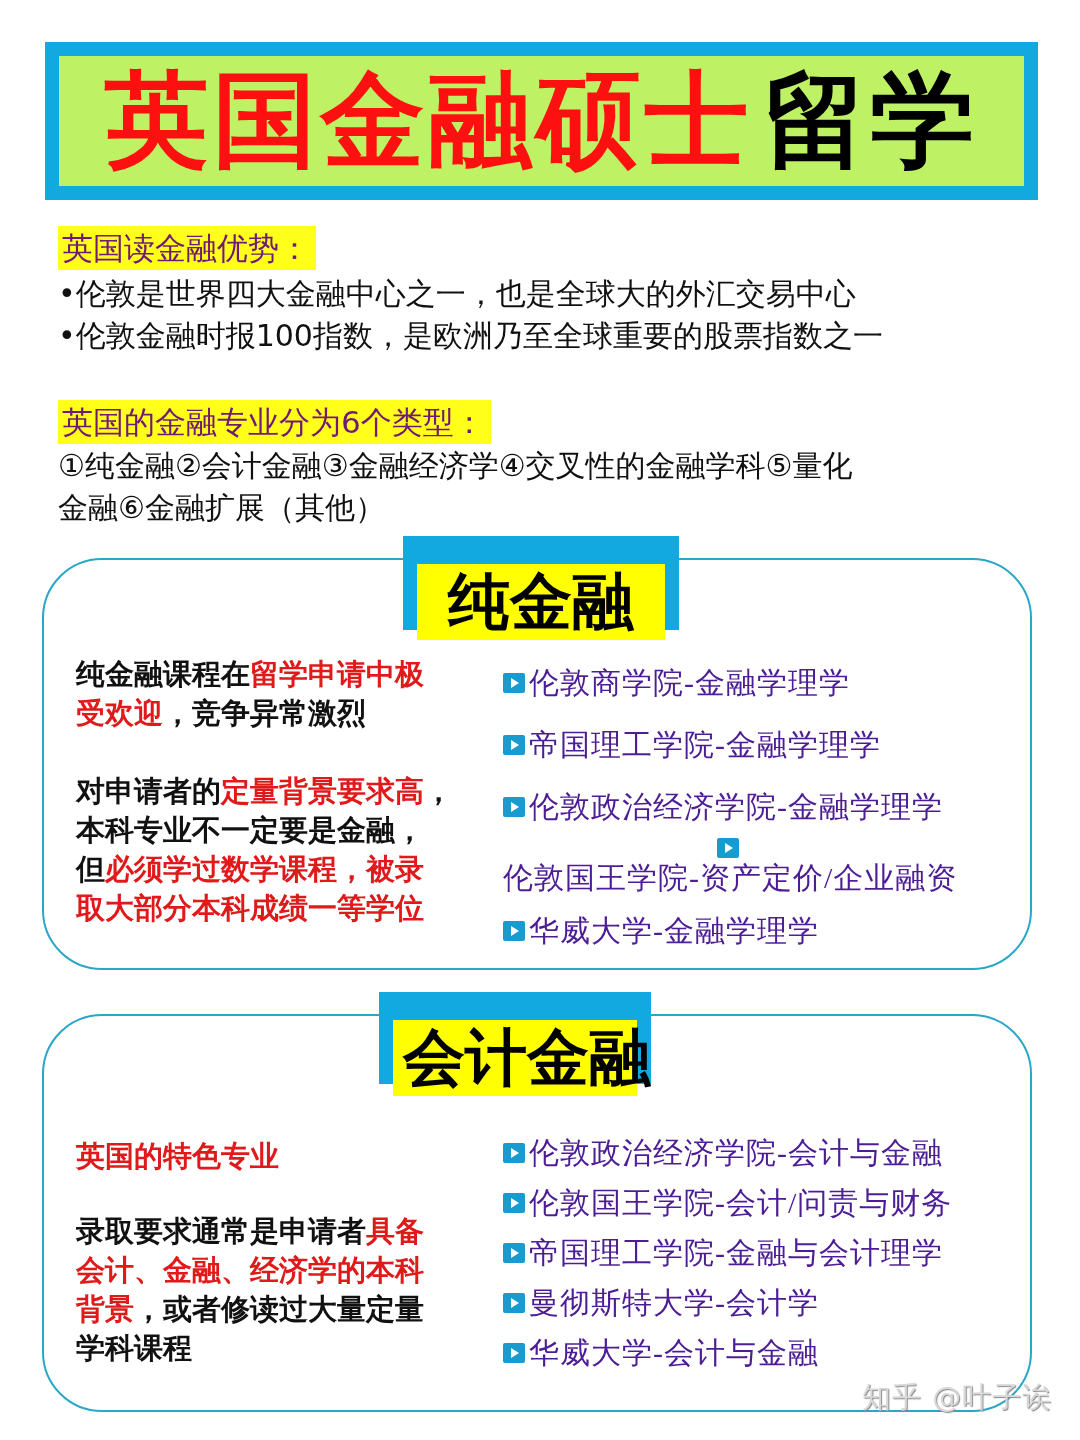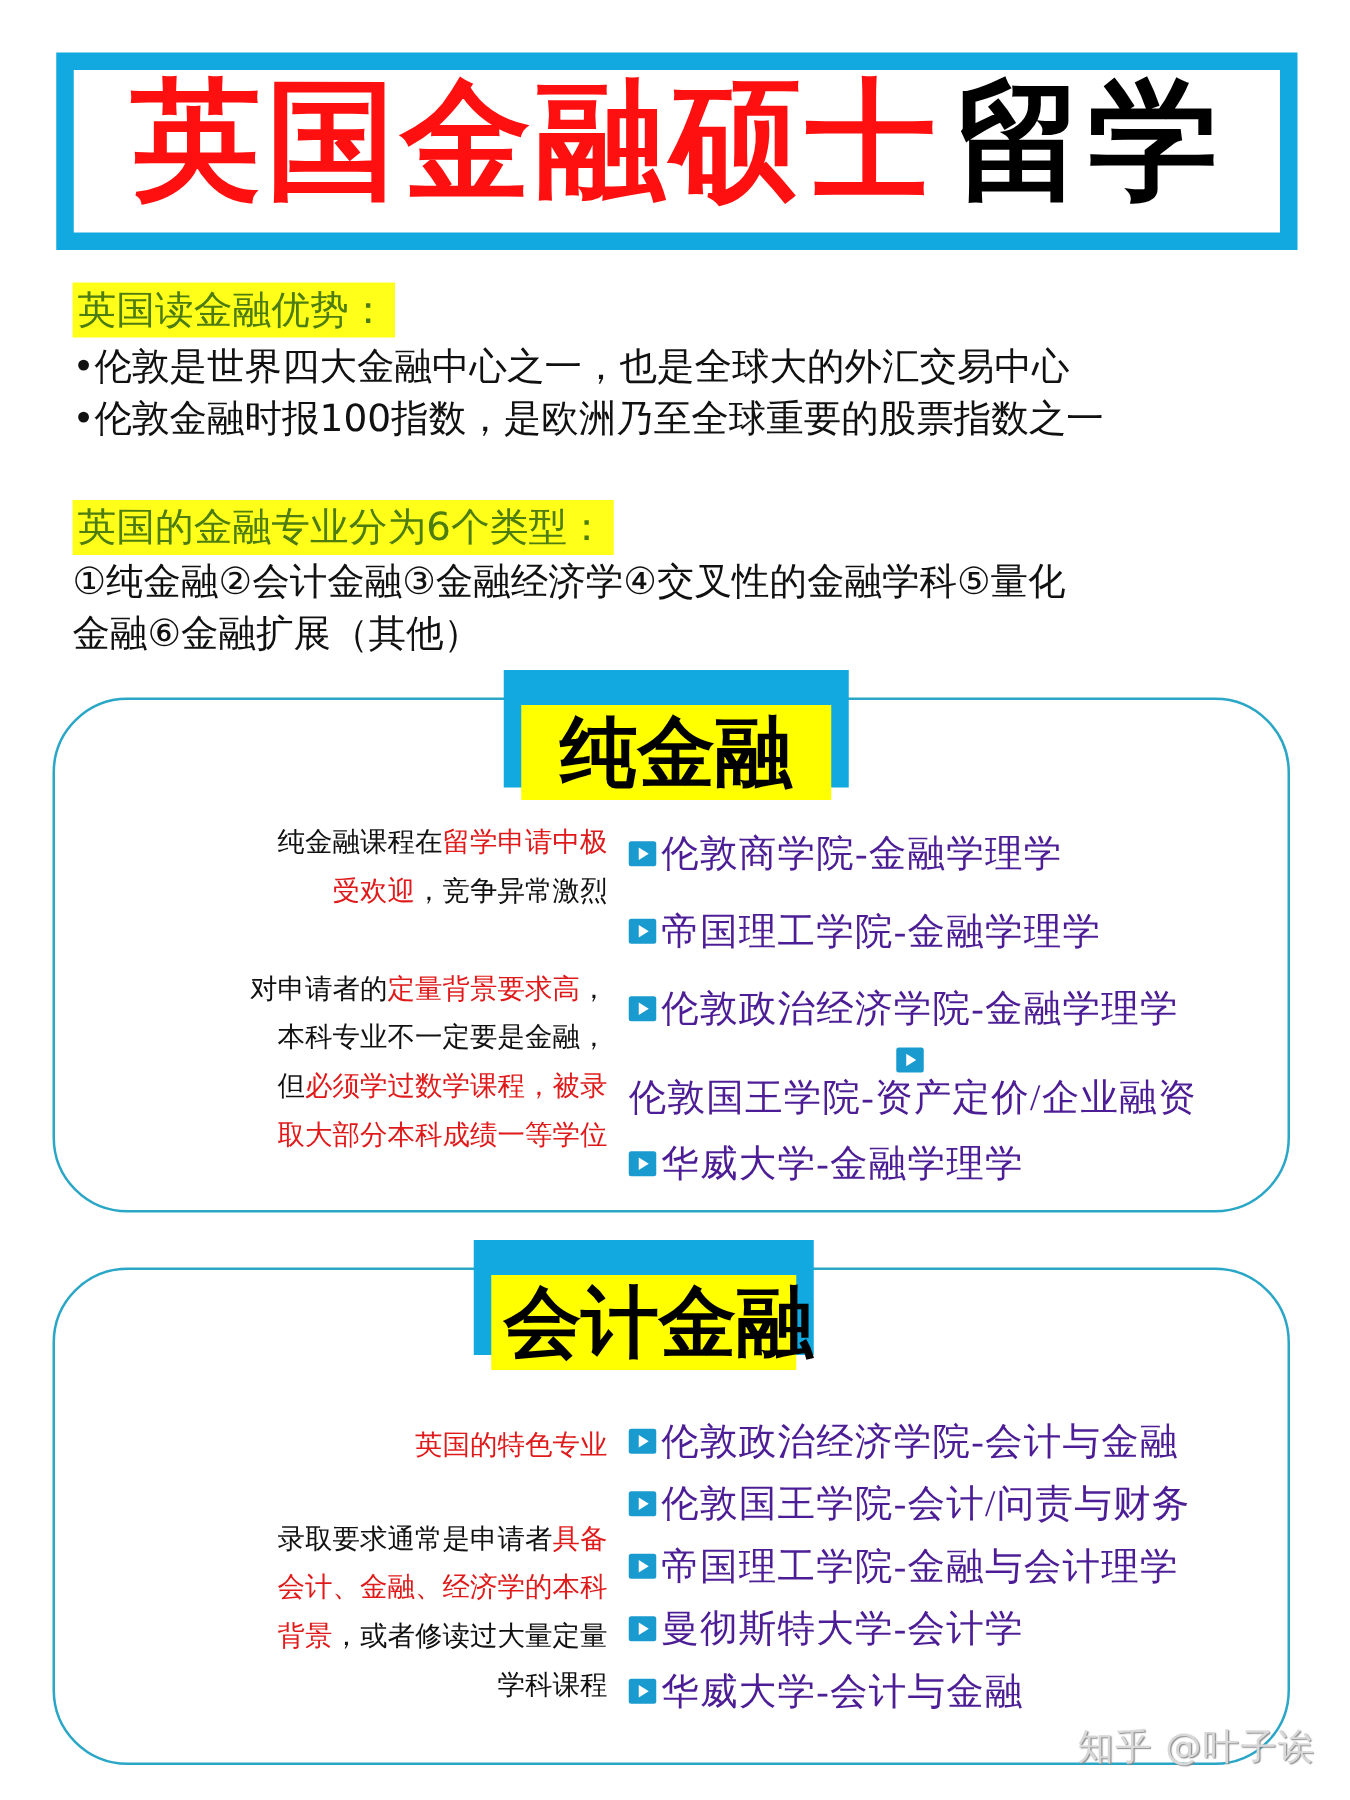--- a/index.html
+++ b/index.html
@@ -4,50 +4,50 @@
 <style>
   * { box-sizing: border-box; margin: 0; padding: 0; }
   html, body { width: 1080px; height: 1440px; background: #ffffff; overflow: hidden; }
   body { position: relative; font-family: "DejaVu Sans", sans-serif; color: #111; }
 
   .title-banner {
     position: absolute; left: 45px; top: 42px; width: 993px; height: 158px;
     background: #12a9e0; padding: 14px 14px;
   }
   .title-inner {
-    width: 100%; height: 100%; background: #ffffff;
+    width: 100%; height: 100%; background: #bef264;
     display: flex; align-items: center; justify-content: center;
-    font-family: Liberation Mono, monospace; font-weight: bold;
+    font-family: Liberation Serif, serif; font-weight: bold;
     font-size: 104px; letter-spacing: 4px; line-height: 1;
   }
   .title-red { color: #ff1010; }
   .title-black { color: #000; margin-left: 10px; }
 
   .hl-head {
-    position: absolute; background: #ffff1a; color: #4d7c0f;
+    position: absolute; background: #ffff1a; color: #701a75;
     font-size: 31px; line-height: 44px; padding: 0 6px 0 4px;
   }
   .plain-line {
     position: absolute; left: 58px; font-size: 30px; line-height: 40px; color: #111;
     white-space: nowrap;
   }
 
   .card {
     position: absolute; left: 42px; width: 990px;
     border: 2.5px solid #2aa6c6; border-radius: 60px; background: #fff;
   }
   .card-title {
     position: absolute; background: #12a9e0; padding: 12px 14px;
   }
   .card-title-inner {
     background: #ffff00; color: #000; font-family: "DejaVu Serif", serif; font-weight: bold;
     font-size: 62px; line-height: 76px; padding: 0 10px; white-space: nowrap; text-align: center; margin-top: 16px;
   }
 
-  .desc-block { position: absolute; font-size: 22px; line-height: 39px; font-weight: normal; color: #111; text-align: right; }
+  .desc-block { position: absolute; font-size: 29px; line-height: 39px; font-weight: bold; color: #111; }
   .desc-block p { margin: 0; }
   .red { color: #e01a1a; }
 
   .school-list { position: absolute; list-style: none; }
   .school-item {
     display: flex; align-items: center; font-family: Liberation Serif, serif;
     font-size: 30px; color: #4c1d95; white-space: nowrap; letter-spacing: 1px;
   }
   .play-icon {
     width: 22px; height: 20px; background: #1a9bd0; margin-right: 4px; border-radius: 2px;

